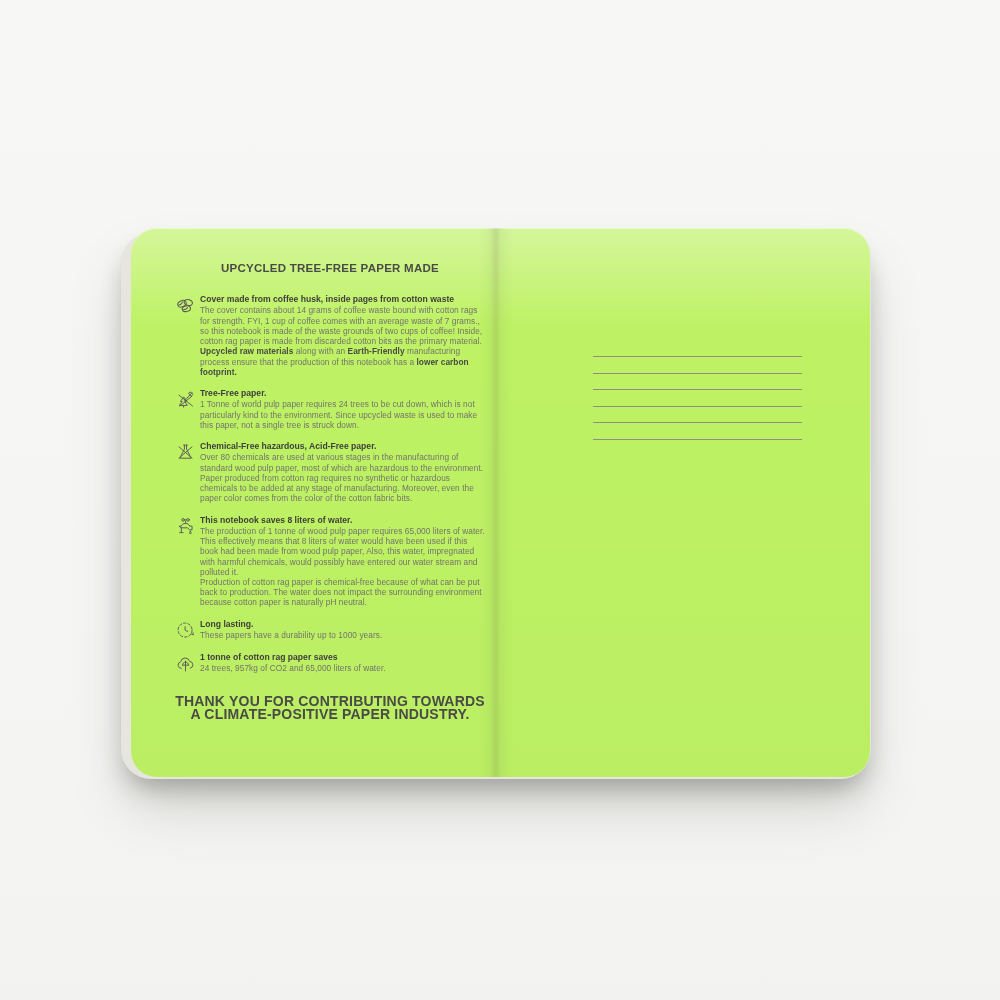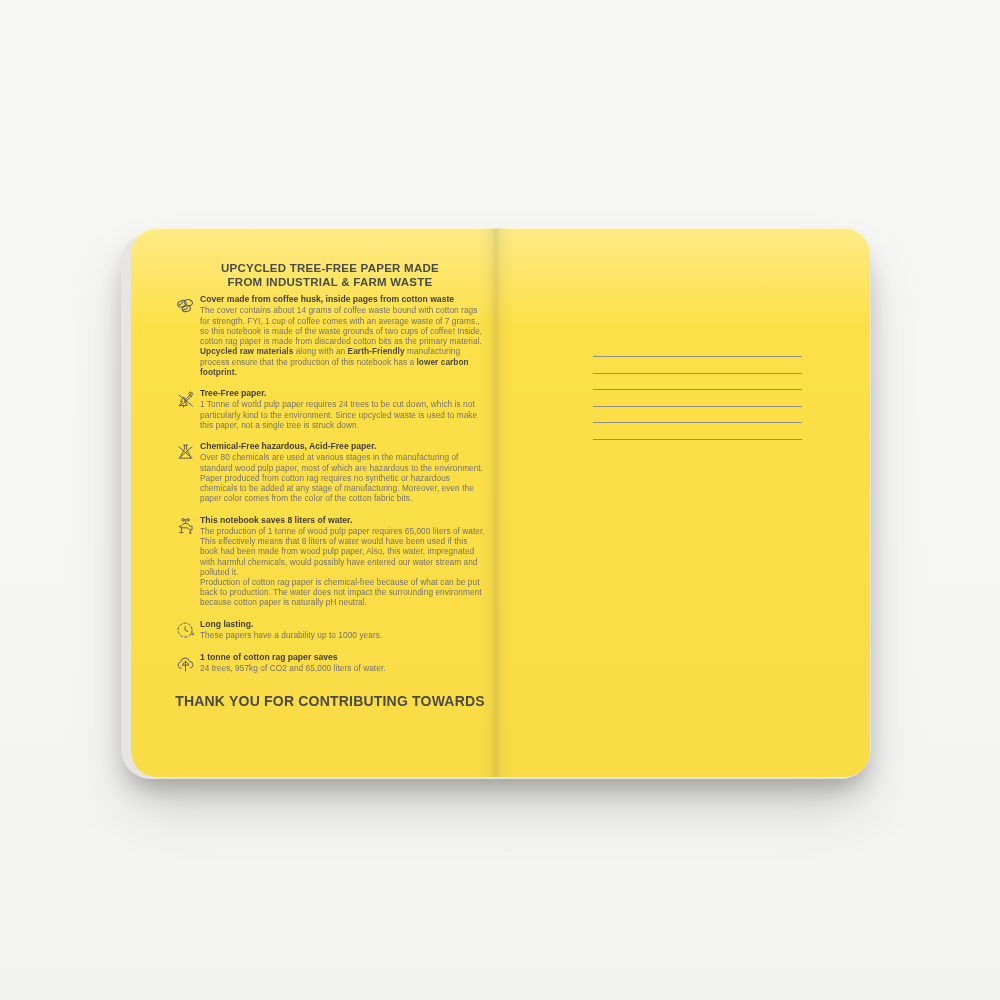--- a/index.html
+++ b/index.html
@@ -10,21 +10,21 @@
   }
   .backdrop{position:absolute;inset:0;
     background:linear-gradient(180deg,#f7f7f5 0%,#f5f5f3 70%,#f2f2f0 100%);}
   .back-cover{
     position:absolute;left:121px;top:233px;width:750px;height:546px;
     background:#e7e5df;border-radius:30px;
     box-shadow:0 14px 24px -6px rgba(95,95,90,0.45), 0 30px 55px -8px rgba(95,95,90,0.28);
   }
   .notebook{
     position:absolute;left:131px;top:228px;width:739px;height:549px;
-    background:#fde047;border-radius:26px;overflow:hidden;
+    background:#bef264;border-radius:26px;overflow:hidden;
     box-shadow:inset 0 1px 0 rgba(255,255,255,0.5);
   }
   .notebook .sheen{position:absolute;inset:0;
     background:linear-gradient(180deg,rgba(255,255,255,0.35) 0%,rgba(255,255,255,0) 18%,rgba(0,0,0,0.015) 100%);}
   .spine{
     position:absolute;left:348px;top:0;width:34px;height:100%;
     background:linear-gradient(90deg,rgba(0,0,0,0) 0%,rgba(88,84,74,0.05) 32%,rgba(88,84,74,0.17) 50%,rgba(88,84,74,0.06) 64%,rgba(0,0,0,0) 100%);
   }
   .left-page{position:absolute;left:0;top:0;width:364px;height:100%;}
   .right-page{position:absolute;left:365px;top:0;width:374px;height:100%;}
@@ -61,21 +61,20 @@
 <div class="backdrop"></div>
 
 <div class="back-cover"></div>
 
 <div class="notebook">
   <div class="sheen"></div>
 
   <div class="left-page">
     <div class="page-title">
       <div>UPCYCLED TREE-FREE PAPER MADE</div>
-      <div>FROM INDUSTRIAL &amp; FARM WASTE</div>
     </div>
 
     <div class="sections">
 
       <div class="section">
         <div class="icon-cell">
           <svg viewBox="0 0 24 24" fill="none" stroke="currentColor" stroke-width="1.2" stroke-linecap="round" stroke-linejoin="round">
             <ellipse cx="8" cy="10" rx="5" ry="3.4" transform="rotate(-25 8 10)"></ellipse>
             <path d="M4 11.6c2.4-.3 3.7-1.5 4.8-3.6"></path>
             <ellipse cx="15.2" cy="8.6" rx="4.8" ry="3.2" transform="rotate(18 15.2 8.6)"></ellipse>
@@ -164,20 +163,21 @@
           </svg>
         </div>
         <div class="text-cell">
           <p class="sec-heading">1 tonne of cotton rag paper saves</p>
           <p class="sec-body">24 trees, 957kg of CO2 and 65,000 liters of water.</p>
         </div>
       </div>
 
       <div class="footer-note">
         <div>THANK YOU FOR CONTRIBUTING TOWARDS</div>
+        <div>A CLIMATE-POSITIVE PAPER INDUSTRY.</div>
       </div>
     </div>
   </div>
 
   <div class="spine"></div>
 
   <div class="right-page"></div>
   <div class="ruled-lines">
       <div class="rule-line"></div>
       <div class="rule-line"></div>

